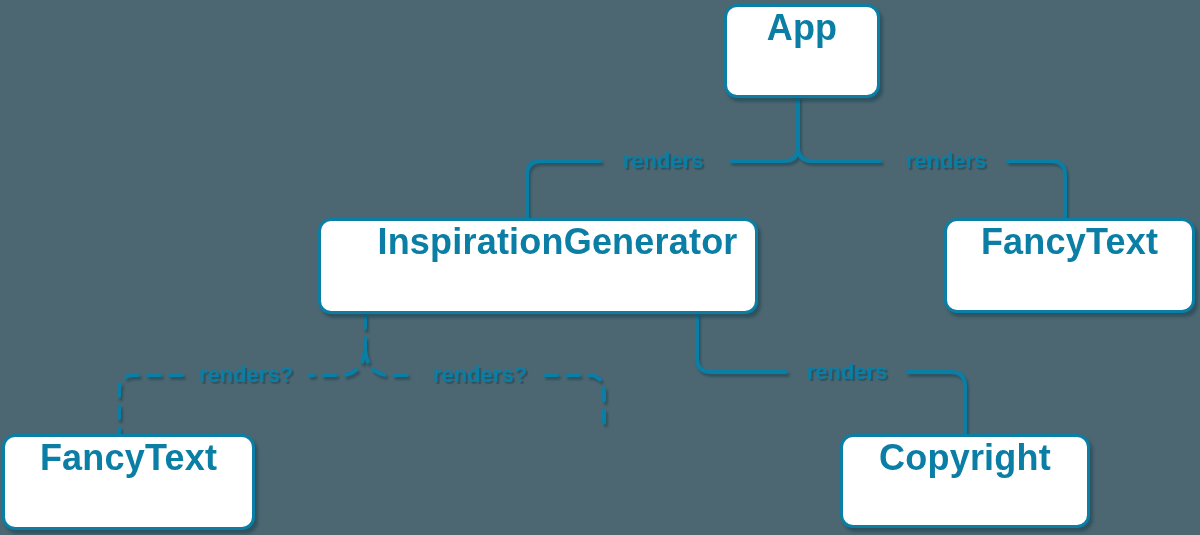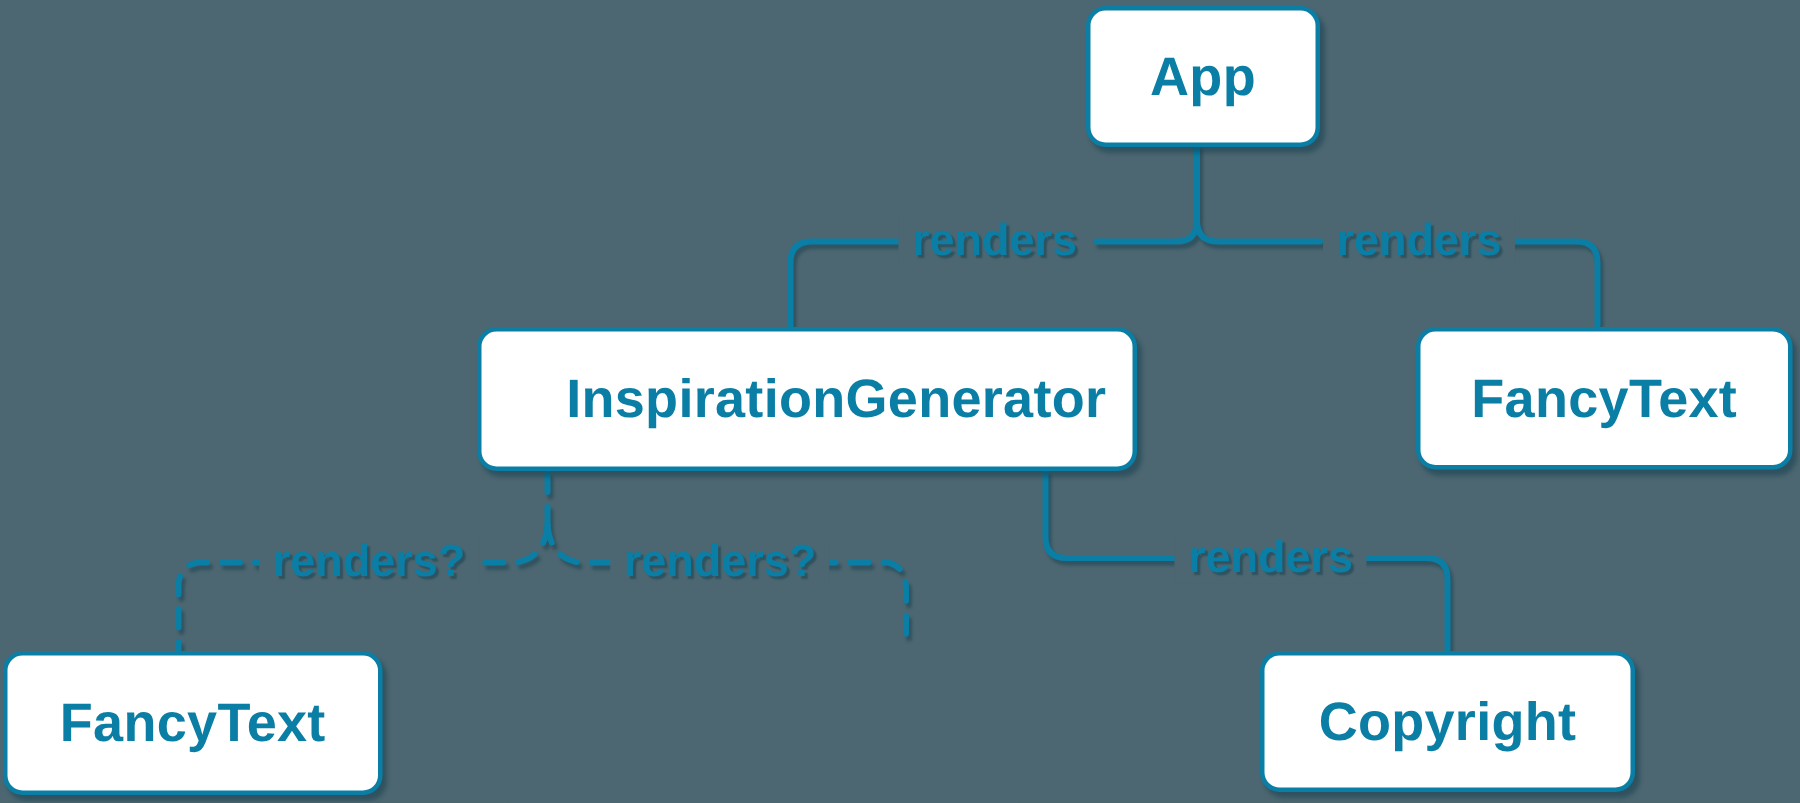--- a/index.html
+++ b/index.html
@@ -31,40 +31,39 @@
     fill: none;
     stroke-linecap: round;
   }
   svg.edges path.dashed { stroke-dasharray: 12 10; }
   .node {
     position: absolute;
     background: var(--node-bg);
     border: 3px solid var(--accent);
     border-radius: 13px;
     display: flex;
-    align-items: center;
     justify-content: center;
     color: var(--node-text);
     font-size: 36px;
     font-weight: 600;
     letter-spacing: 0.2px;
     box-shadow: 3px 4px 3px var(--shadow);
   }
   .node-app            { left: 724px; top: 4px;   width: 156px; height: 94px; }
   .node-inspiration    { left: 318px; top: 218px; width: 440px; height: 96px; padding-left: 39px; }
   .node-fancytext-top  { left: 944px; top: 218px; width: 251px; height: 95px; }
   .node-fancytext-bot  { left: 2px;   top: 434px; width: 253px; height: 96px; }
   .node-color          { left: 512px; top: 432px; width: 176px; height: 96px; }
   .node-copyright      { left: 840px; top: 434px; width: 250px; height: 94px; }
   .edge-label {
     position: absolute;
     transform: translate(-50%, -50%);
     color: var(--accent);
     background: var(--bg);
-    font-size: 30px;
+    font-size: 22px;
     font-weight: 700;
     padding: 0 9px;
     white-space: nowrap;
     text-shadow: 2px 2px 1px var(--shadow);
   }
   .edge-label-1 { left: 663px; top: 161px; }
   .edge-label-2 { left: 946px; top: 161px; }
   .edge-label-3 { left: 246px; top: 375px; }
   .edge-label-4 { left: 480px; top: 375px; }
   .edge-label-5 { left: 847px; top: 372px; }

